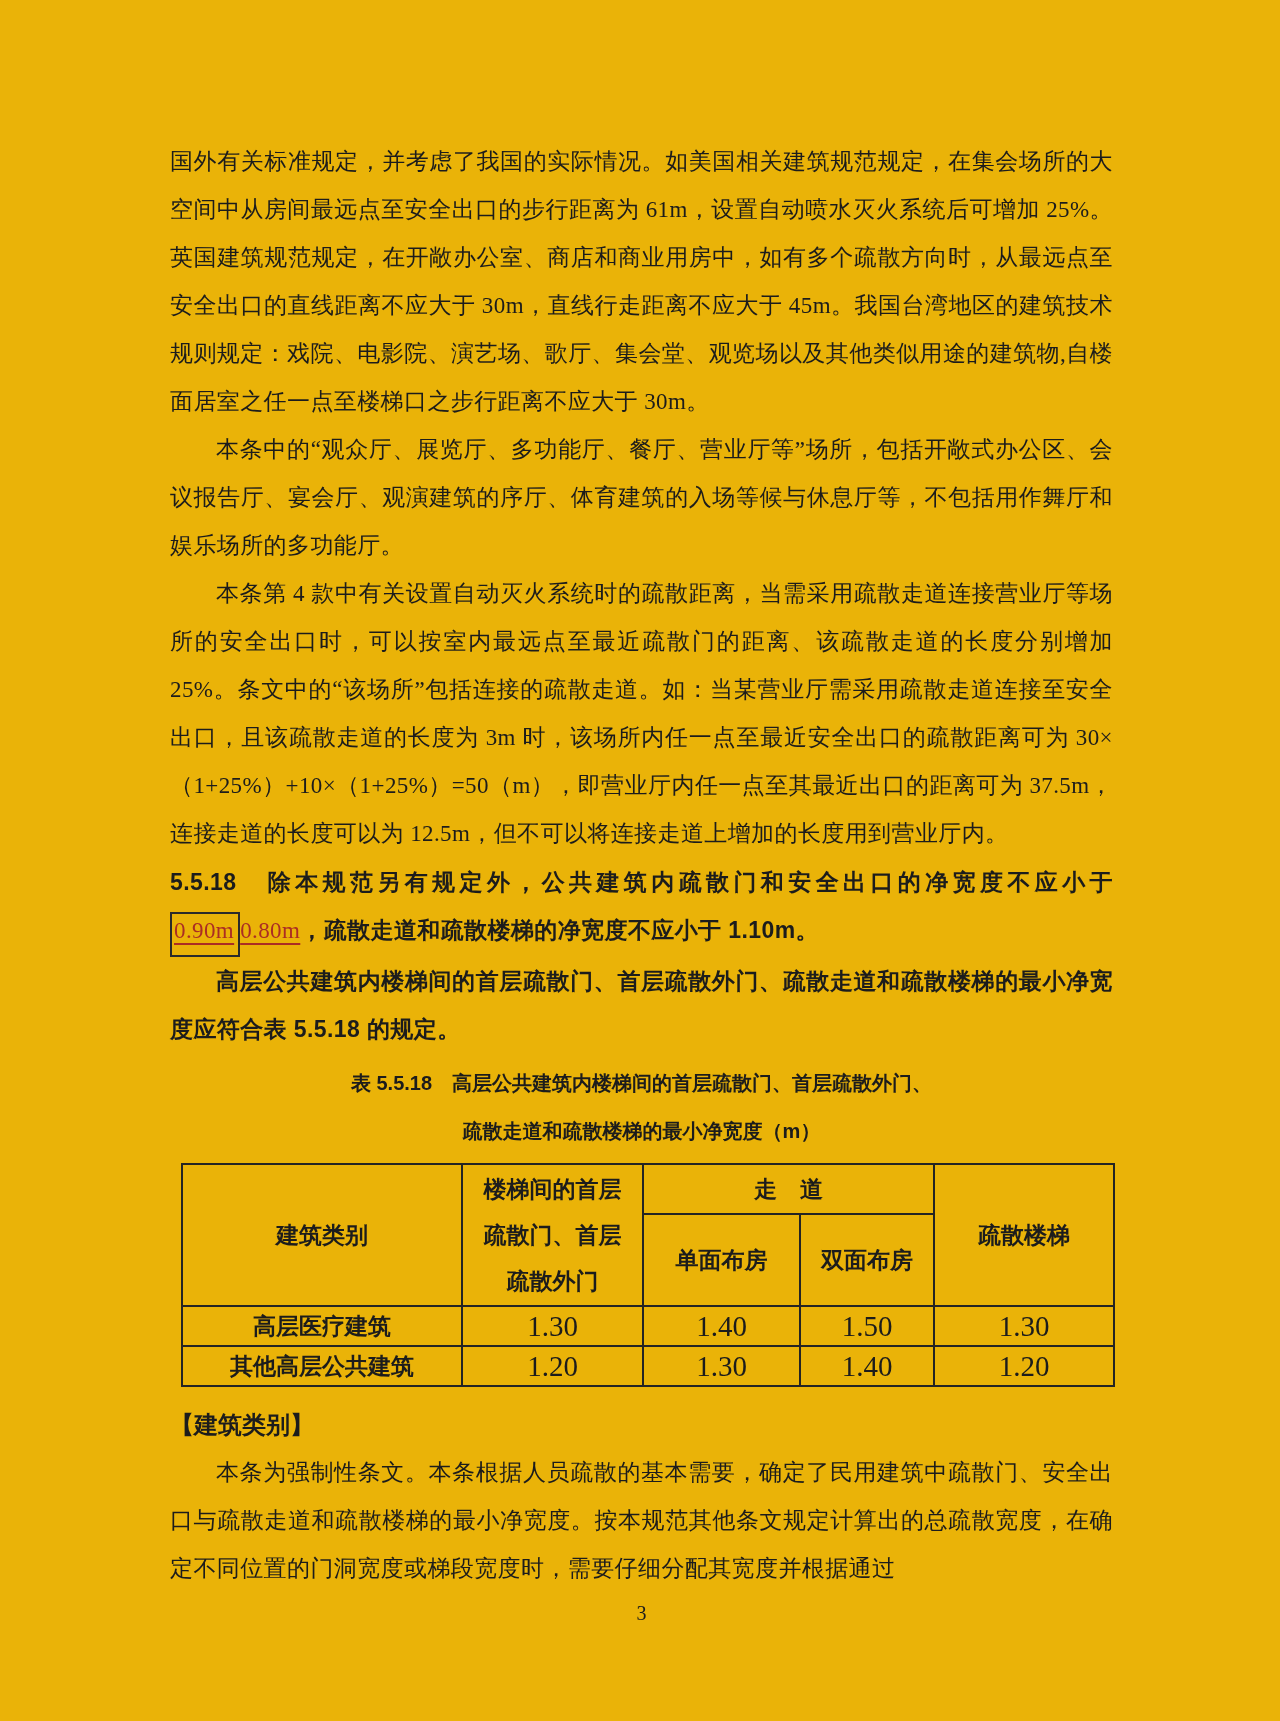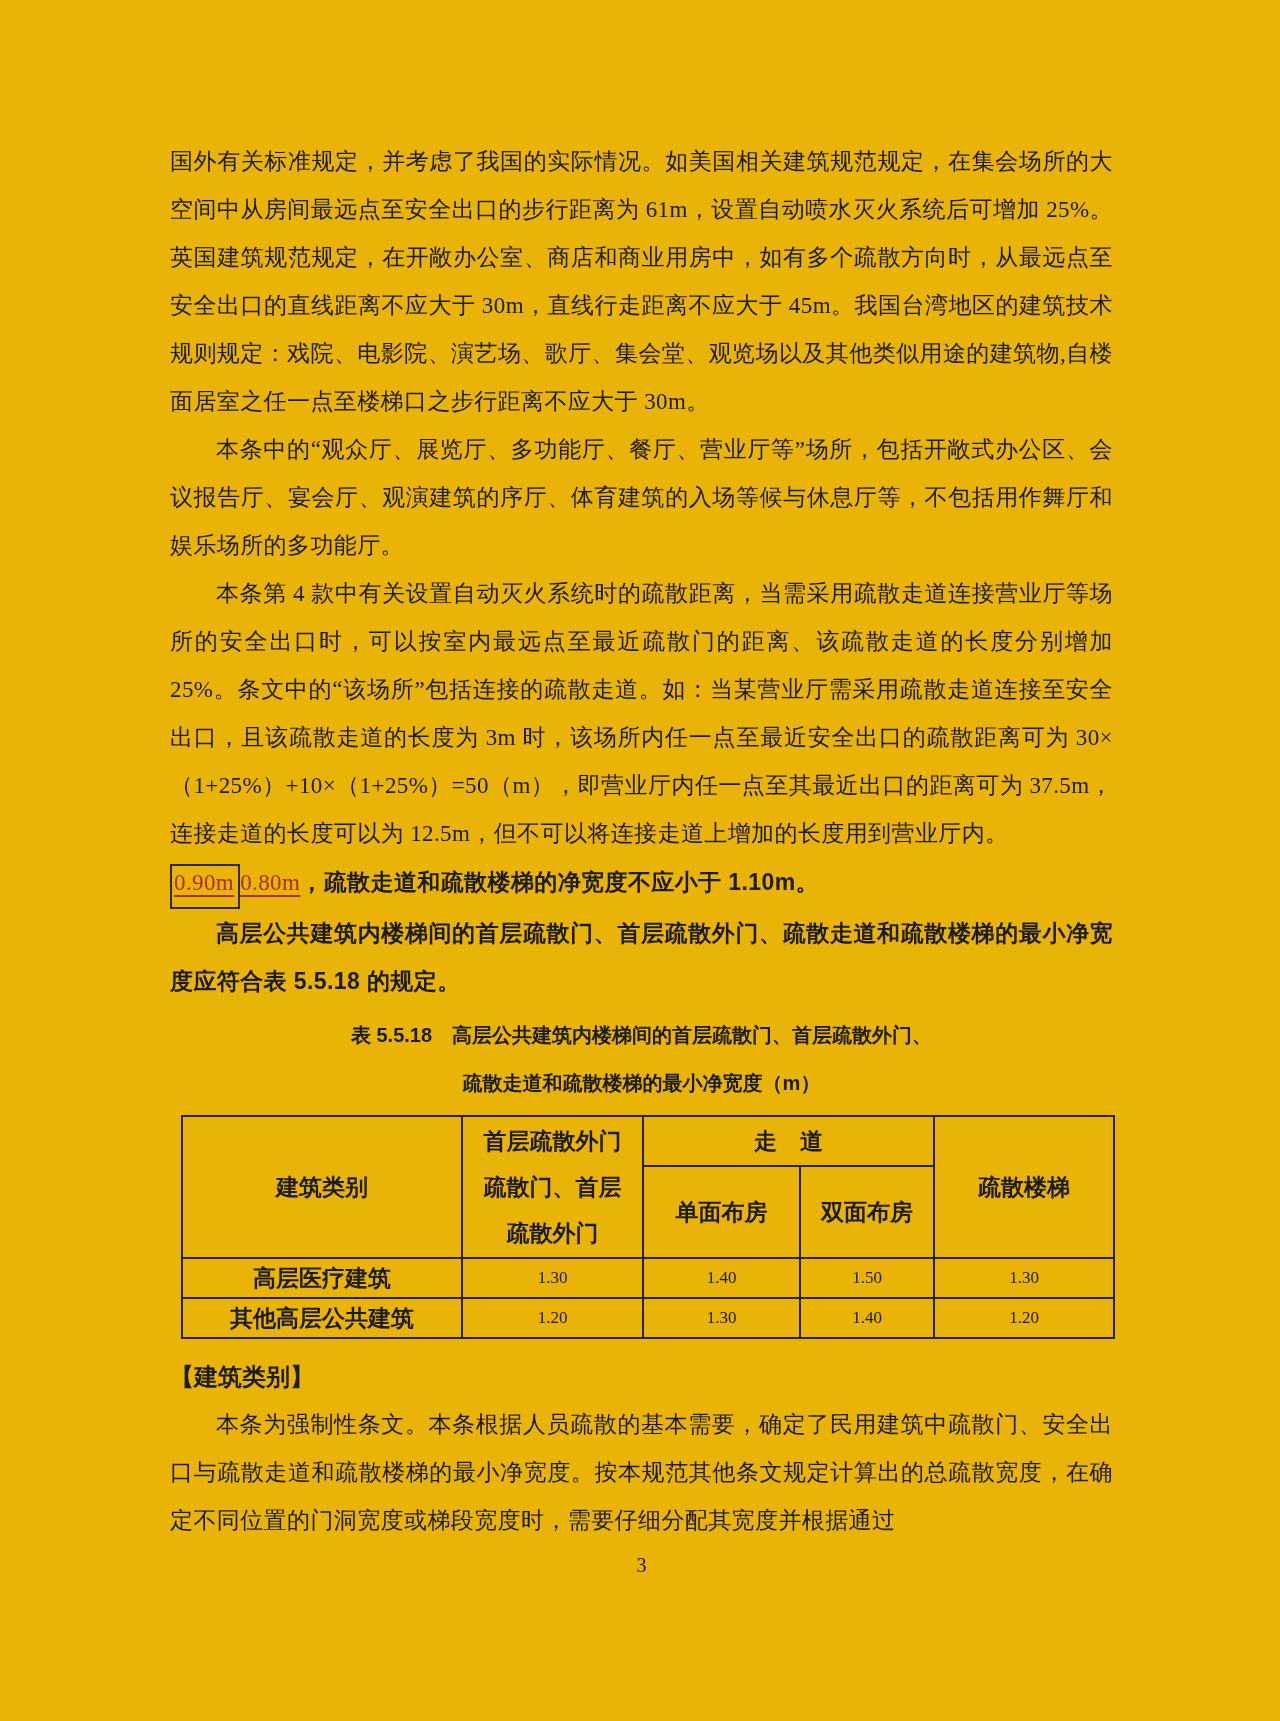--- a/index.html
+++ b/index.html
@@ -79,21 +79,21 @@
     vertical-align:middle;
   }
   .spec-table .h-cell {
     font-family:"Liberation Sans","DejaVu Sans",sans-serif;
     font-weight:bold;
     font-size:23px;
   }
   .spec-table .num-cell {
     font-family:"Liberation Serif","DejaVu Serif",serif;
     font-weight:normal;
-    font-size:17px;
+    font-size:29px;
   }
   .stair-lines div { line-height:46px; }
   .row-corridor { height:50px; }
   .row-subhead { height:92px; }
   .row-data { height:40px; }
   .expl-heading {
     margin:14px 0 0 0;
     font-size:24px;
     line-height:48px;
   }
@@ -109,41 +109,42 @@
 
 <div class="page">
   <div class="content">
 
     <p class="body-p">国外有关标准规定，并考虑了我国的实际情况。如美国相关建筑规范规定，在集会场所的大空间中从房间最远点至安全出口的步行距离为 61m，设置自动喷水灭火系统后可增加 25%。英国建筑规范规定，在开敞办公室、商店和商业用房中，如有多个疏散方向时，从最远点至安全出口的直线距离不应大于 30m，直线行走距离不应大于 45m。我国台湾地区的建筑技术规则规定：戏院、电影院、演艺场、歌厅、集会堂、观览场以及其他类似用途的建筑物,自楼面居室之任一点至楼梯口之步行距离不应大于 30m。</p>
 
     <p class="body-p indent">本条中的“观众厅、展览厅、多功能厅、餐厅、营业厅等”场所，包括开敞式办公区、会议报告厅、宴会厅、观演建筑的序厅、体育建筑的入场等候与休息厅等，不包括用作舞厅和娱乐场所的多功能厅。</p>
 
     <p class="body-p indent">本条第 4 款中有关设置自动灭火系统时的疏散距离，当需采用疏散走道连接营业厅等场所的安全出口时，可以按室内最远点至最近疏散门的距离、该疏散走道的长度分别增加 25%。条文中的“该场所”包括连接的疏散走道。如：当某营业厅需采用疏散走道连接至安全出口，且该疏散走道的长度为 3m 时，该场所内任一点至最近安全出口的疏散距离可为 30×（1+25%）+10×（1+25%）=50（m），即营业厅内任一点至其最近出口的距离可为 37.5m，连接走道的长度可以为 12.5m，但不可以将连接走道上增加的长度用到营业厅内。</p>
 
+    <p class="clause-first-line hei">5.5.18　除本规范另有规定外，公共建筑内疏散门和安全出口的净宽度不应小于</p>
 
     <p class="clause-second-line hei"><span class="boxed-val"><span class="red-ul">0.90m</span></span><span class="red-ul">0.80m</span><span>，疏散走道和疏散楼梯的净宽度不应小于 1.10m。</span></p>
 
     <p class="body-p indent hei">高层公共建筑内楼梯间的首层疏散门、首层疏散外门、疏散走道和疏散楼梯的最小净宽度应符合表 5.5.18 的规定。</p>
 
     <p class="tbl-title hei">表 5.5.18　高层公共建筑内楼梯间的首层疏散门、首层疏散外门、</p>
     <p class="tbl-title hei" style="margin-top:0;">疏散走道和疏散楼梯的最小净宽度（m）</p>
 
     <table class="spec-table">
       <colgroup>
         <col style="width:280px">
         <col style="width:181px">
         <col style="width:157px">
         <col style="width:134px">
         <col style="width:180px">
       </colgroup>
       <tbody>
         <tr class="row-corridor">
           <th class="h-cell" rowspan="2">建筑类别</th>
           <th class="h-cell stair-lines" rowspan="2">
-            <div>首层疏散外门</div>
+            <div>楼梯间的首层</div>
             <div>疏散门、首层</div>
             <div>疏散外门</div>
           </th>
           <th class="h-cell" colspan="2">走　道</th>
           <th class="h-cell" rowspan="2">疏散楼梯</th>
         </tr>
         <tr class="row-subhead">
           <th class="h-cell">单面布房</th>
           <th class="h-cell">双面布房</th>
         </tr>

